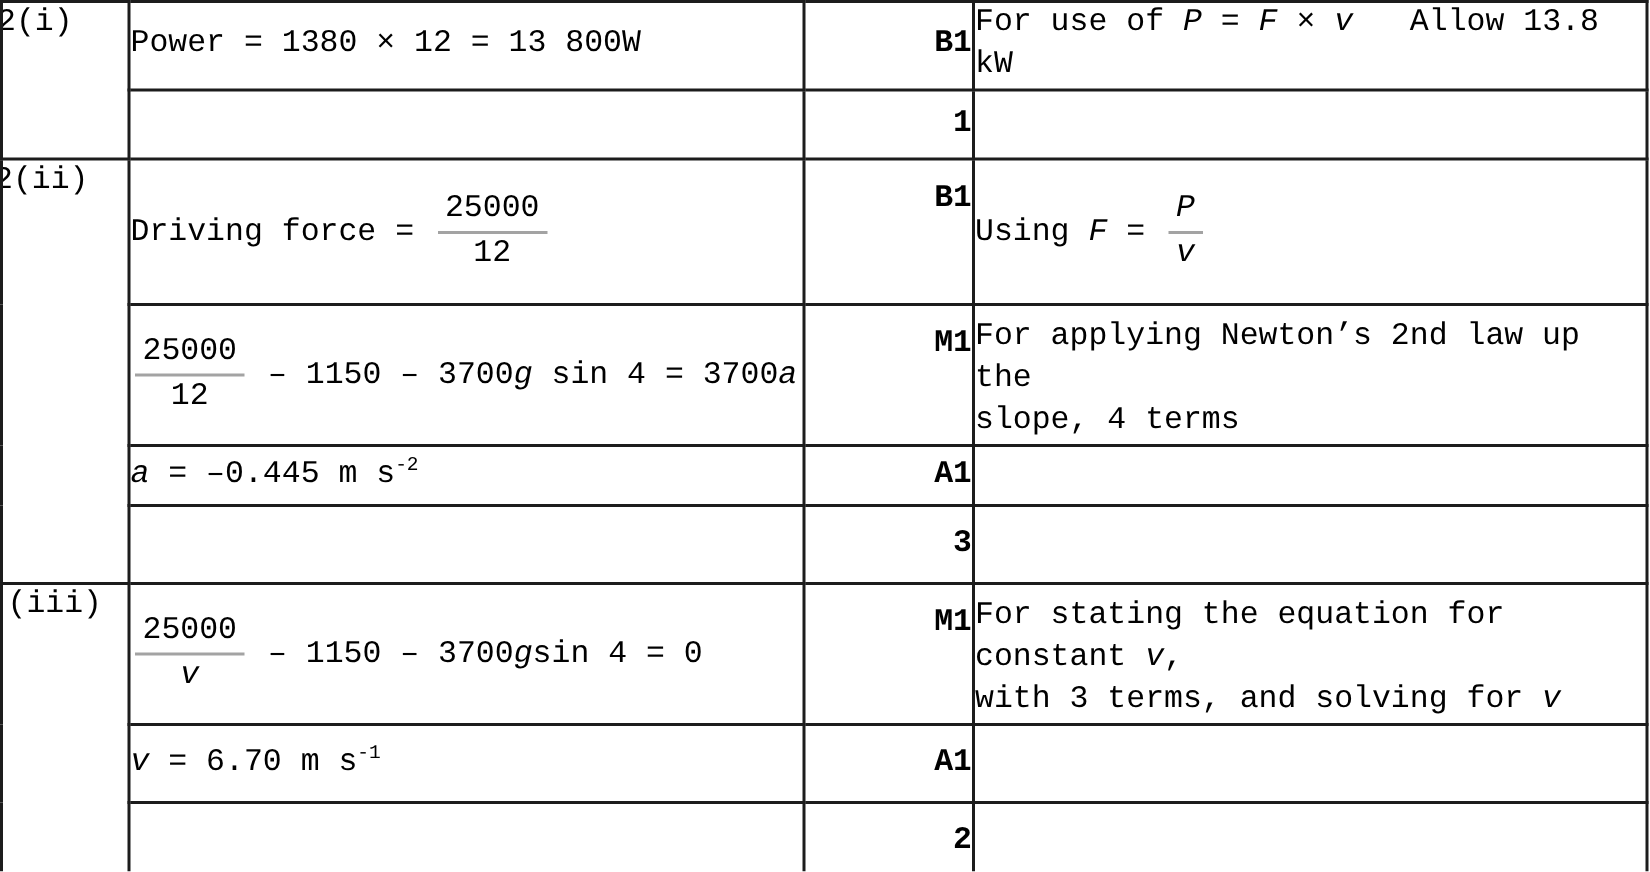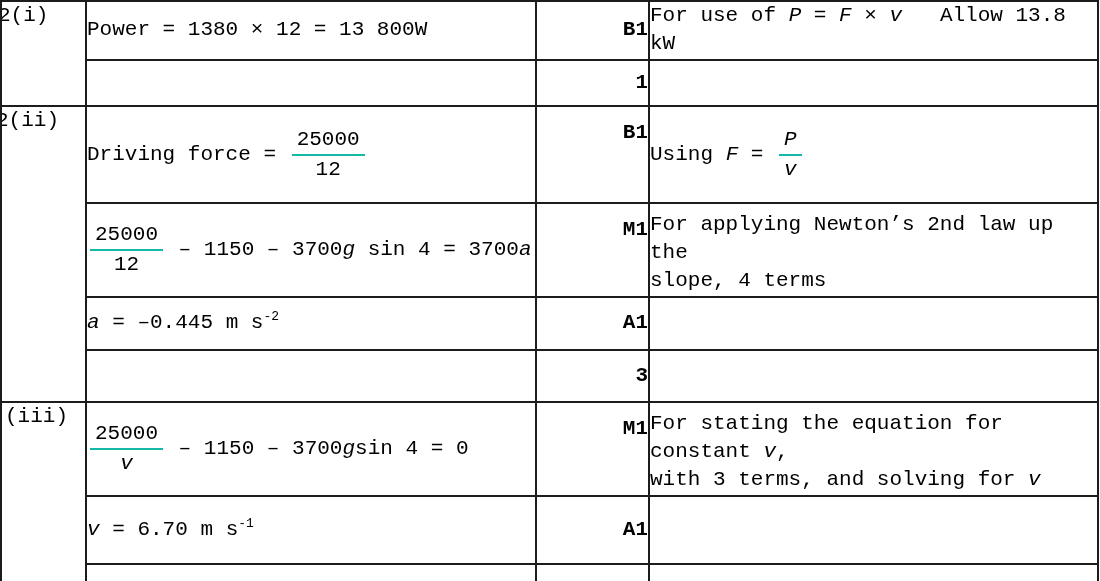--- a/index.html
+++ b/index.html
@@ -40,21 +40,21 @@
   td.vtop { vertical-align:top; }
   td.mark.vtop { padding-top:12px; }
   td.comment.vtop { padding-top:7px; }
   .comment-inner { display:block; max-width:420px; }
 
   
   .frac {
     display:inline-flex; flex-direction:column; text-align:center;
     vertical-align:middle; margin:0 3px; line-height:1.15;
   }
-  .frac .num { border-bottom:2px solid #14b8a6; padding:1px 5px 2px; }
+  .frac .num { border-bottom:2px solid #a3a3a3; padding:1px 5px 2px; }
   .frac .den { padding:2px 5px 0; }
 
   i.var { font-style:italic; }
   sup { font-size:13px; line-height:0; }
 </style>
 </head>
 <body>
 
 <div class="screen">
   <table class="ms">
@@ -86,40 +86,40 @@
       </td>
       <td class="work"><span>Driving force = <span class="frac"><span class="num">25000</span><span class="den">12</span></span></span></td>
       <td class="mark vtop">B1</td>
       <td class="comment"><span class="comment-inner">Using <i class="var">F</i> = <span class="frac"><span class="num"><i class="var">P</i></span><span class="den"><i class="var">v</i></span></span></span></td>
     </tr>
     <tr style="height:87px">
       <td class="work"><span><span class="frac"><span class="num">25000</span><span class="den">12</span></span> – 1150 – 3700<i class="var">g</i> sin 4 = 3700<i class="var">a</i></span></td>
       <td class="mark vtop">M1</td>
       <td class="comment vtop"><span class="comment-inner">For applying Newton’s 2nd law up the<br>slope, 4 terms</span></td>
     </tr>
-    <tr style="height:53px">
+    <tr style="height:40px">
       <td class="work"><span><i class="var">a</i> = –0.445 m s<sup>-2</sup></span></td>
       <td class="mark">A1</td>
       <td class="comment"></td>
     </tr>
     <tr style="height:52px">
       <td class="work"></td>
       <td class="mark">3</td>
       <td class="comment"></td>
     </tr>
 
     <tr style="height:85px">
       <td class="qcol" rowspan="3">
         <span class="qlabel clip-iii">(iii)</span>
       </td>
       <td class="work"><span><span class="frac"><span class="num">25000</span><span class="den"><i class="var">v</i></span></span> – 1150 – 3700<i class="var">g</i>sin 4 = 0</span></td>
       <td class="mark vtop">M1</td>
       <td class="comment vtop"><span class="comment-inner">For stating the equation for constant <i class="var">v</i>,<br>with 3 terms, and solving for <i class="var">v</i></span></td>
     </tr>
-    <tr style="height:68px">
+    <tr style="height:52px">
       <td class="work"><span><i class="var">v</i> = 6.70 m s<sup>-1</sup></span></td>
       <td class="mark">A1</td>
       <td class="comment"></td>
     </tr>
     <tr class="last" style="height:53px">
       <td class="work"></td>
       <td class="mark">2</td>
       <td class="comment"></td>
     </tr>
   </tbody>

